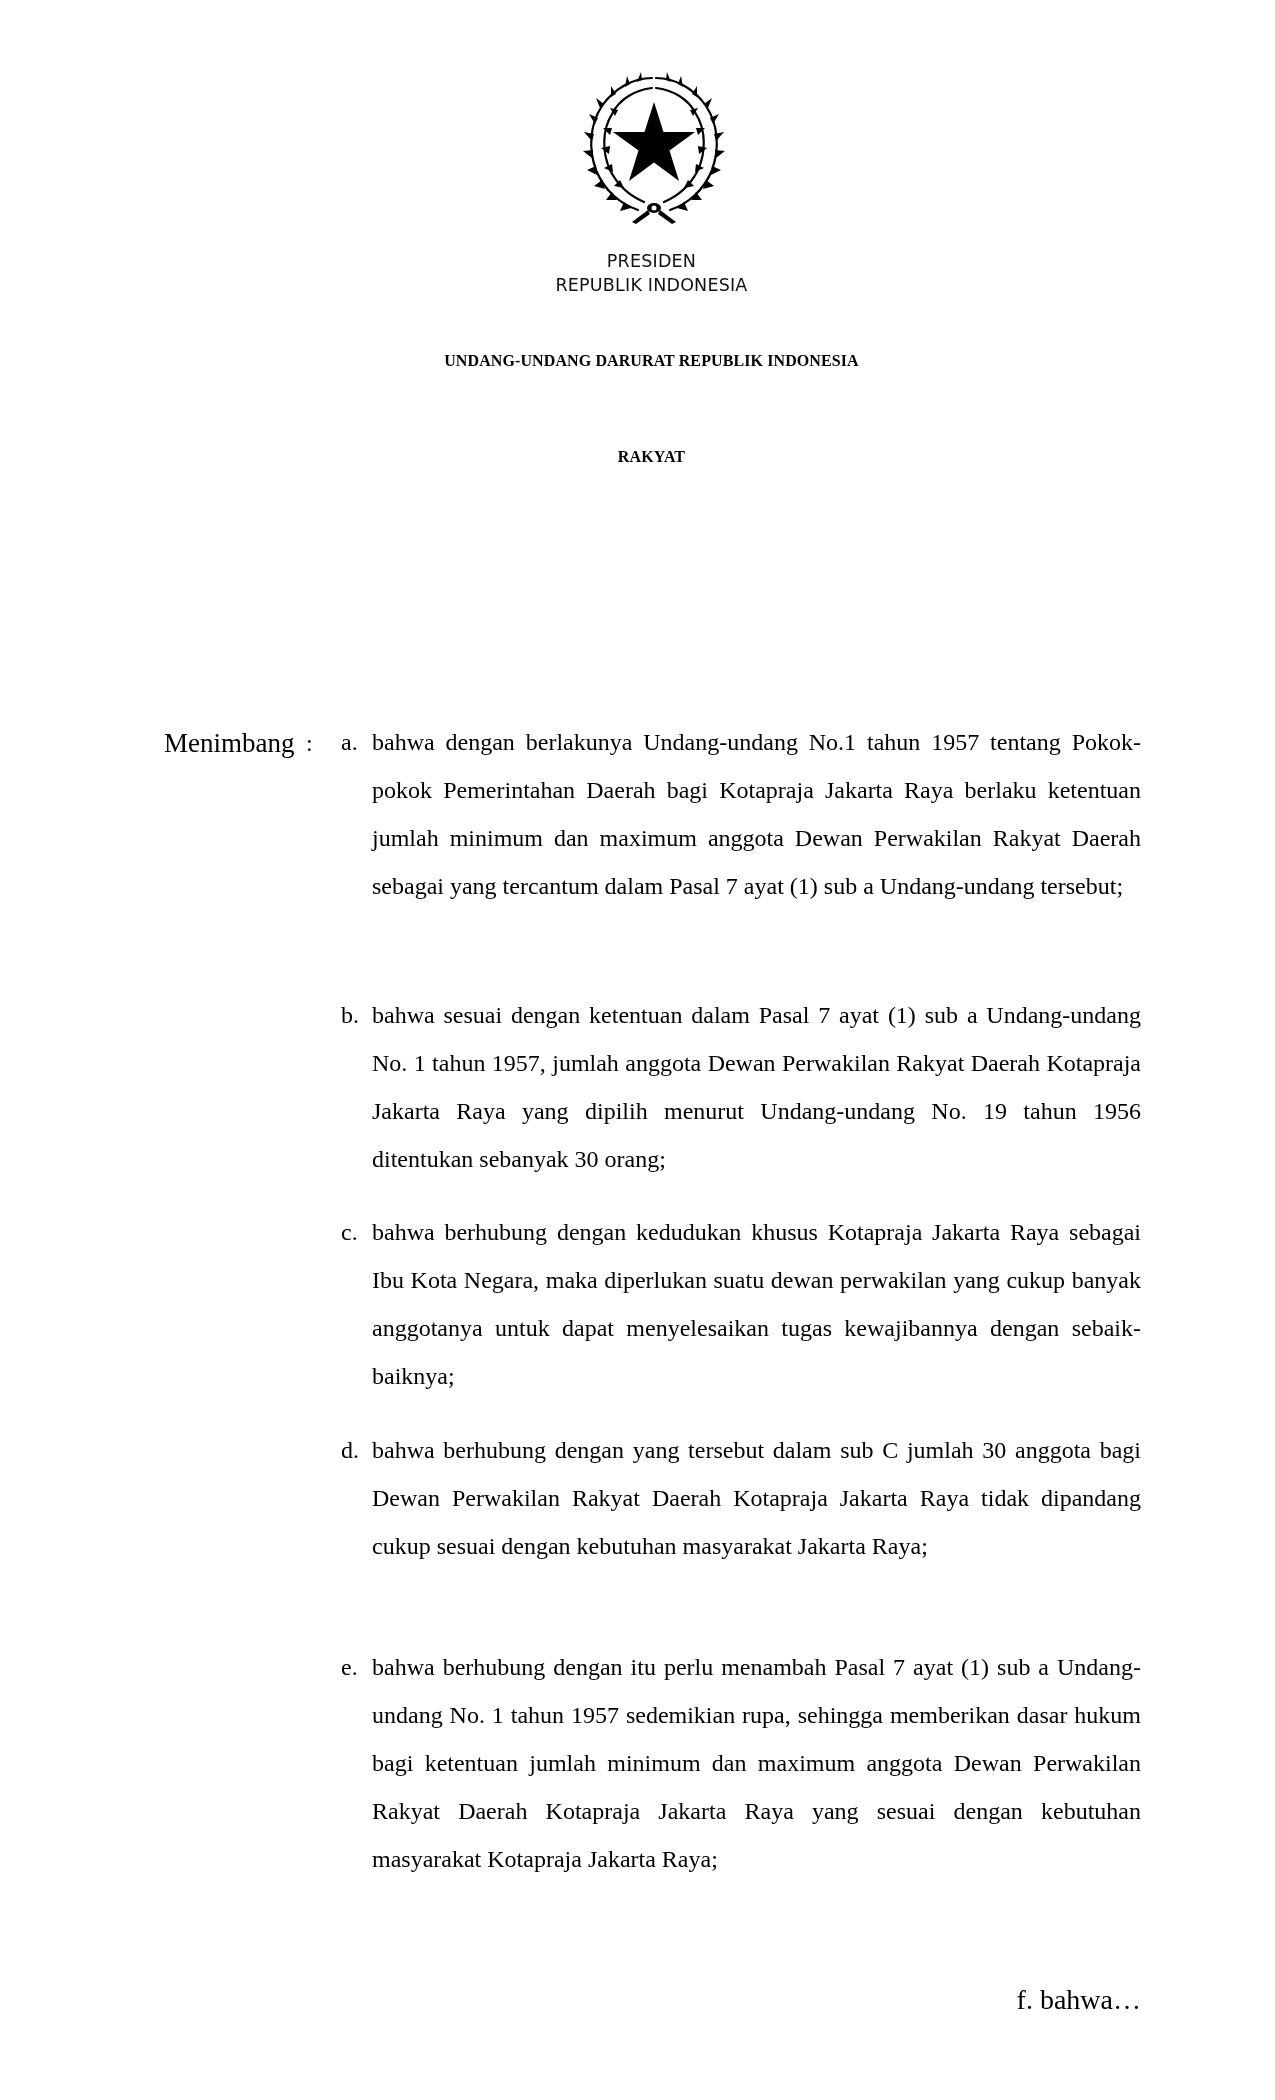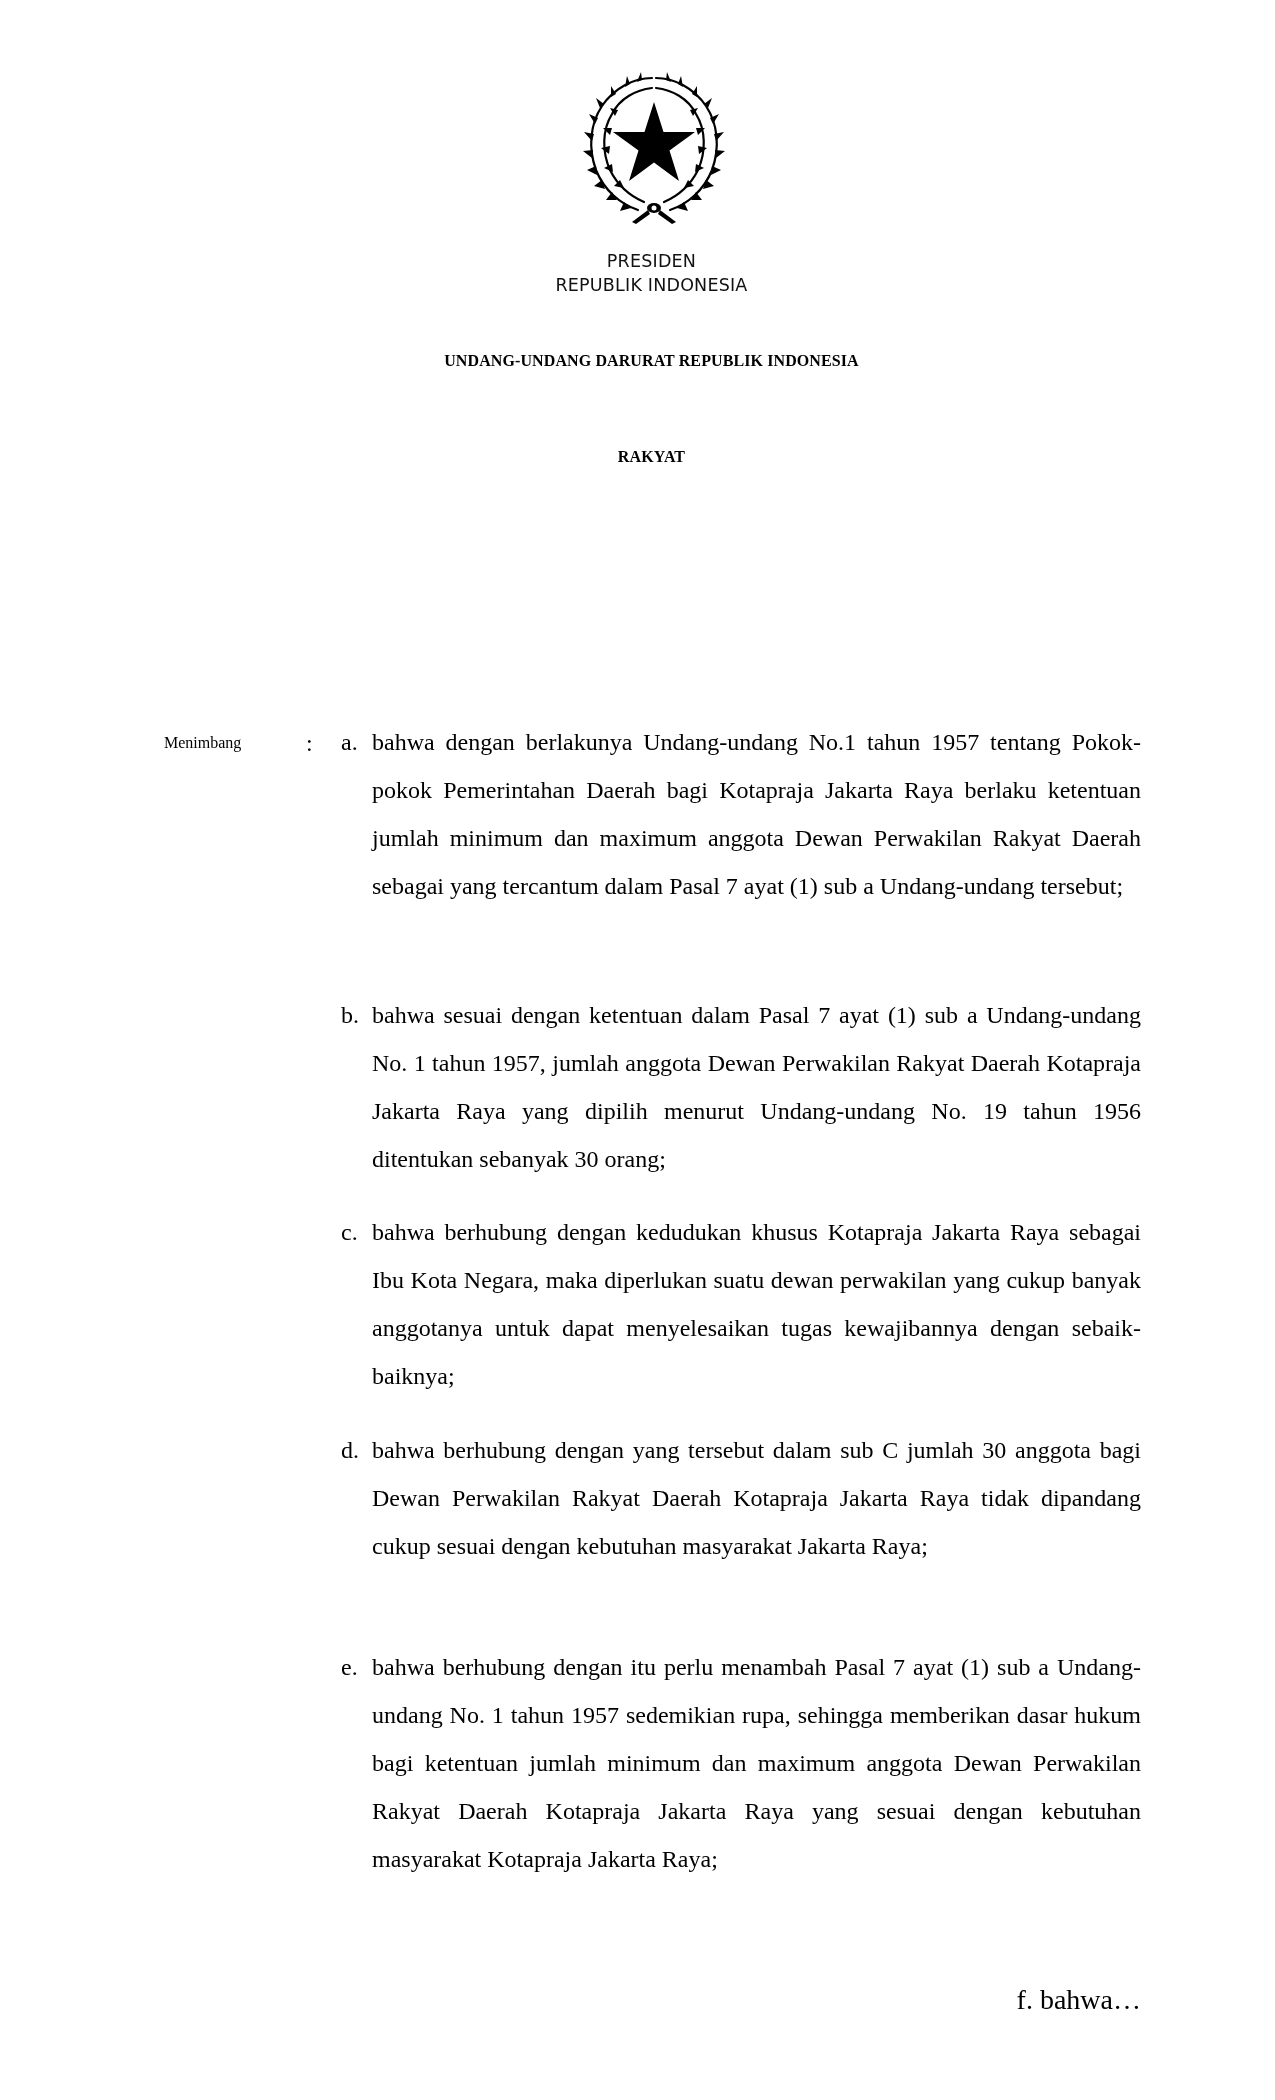--- a/index.html
+++ b/index.html
@@ -14,21 +14,21 @@
   .lh2 { top: 274px; }
 
   .title-line { position: absolute; left: 0; width: 1275px; text-align: center; font-weight: bold; font-size: 16px; line-height: 30px; letter-spacing: 0.1px; }
   .t1 { top: 346px; }
   .t2 { top: 394px; }
   .t3 { top: 442px; }
   .t4 { top: 490px; }
   .t5 { top: 538px; }
   .t6 { top: 634px; }
 
-  .consider-label { position: absolute; left: 150px; top: 728px; font-size: 16px; line-height: 30px; }
+  .consider-label { position: absolute; left: 150px; top: 728px; font-size: 27px; line-height: 30px; }
   .consider-colon { position: absolute; left: 292px; top: 728px; font-size: 24px; line-height: 30px; }
 
   .item { position: absolute; left: 327px; width: 800px; font-size: 24px; }
   .item .marker { position: absolute; left: 0; top: 0; width: 30px; line-height: 48px; }
   .item .text { margin-left: 31px; width: 769px; text-align: justify; line-height: 48px; }
 
   .ia { top: 718px; }
   .ib { top: 991px; }
   .ic { top: 1208px; }
   .id { top: 1426px; }

